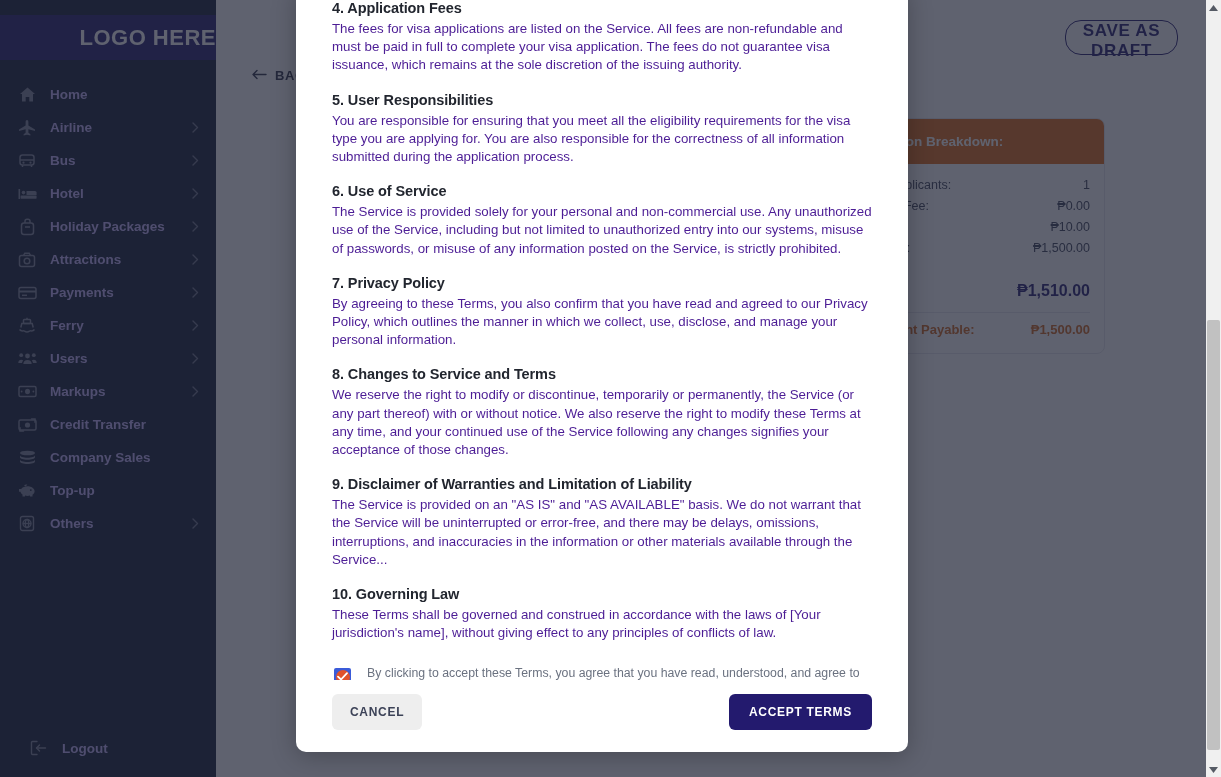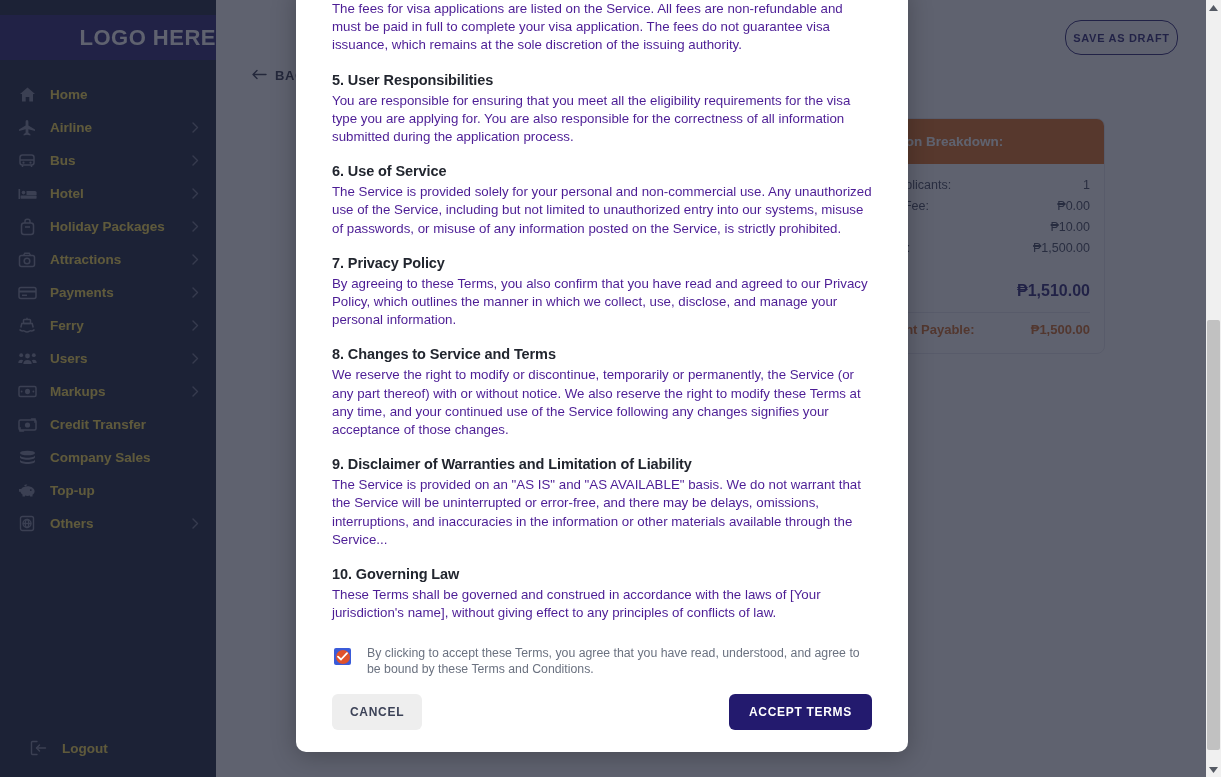--- a/index.html
+++ b/index.html
@@ -64,21 +64,21 @@
     flex: 0 0 20px;
     display: flex;
     align-items: center;
     justify-content: center;
     color: #7d8499;
     margin-right: 13px;
   }
   .nav-icon svg { display: block; }
   .nav-label {
     flex: 1 1 auto;
-    color: #fde047;
+    color: #c4b5fd;
     font-size: 13.5px;
     font-weight: bold;
     white-space: nowrap;
   }
   .nav-chevron {
     flex: 0 0 10px;
     color: #6d738a;
     display: flex;
     align-items: center;
   }
@@ -120,21 +120,21 @@
   .btn-save-draft {
     position: absolute;
     right: 43px;
     top: 20px;
     width: 113px;
     height: 35px;
     border: 1.5px solid #231a6e;
     border-radius: 16px;
     background: #ffffff;
     color: #231a6e;
-    font-size: 11px;
+    font-size: 17px;
     font-weight: bold;
     letter-spacing: 0.7px;
     font-family: "Liberation Sans", sans-serif;
     cursor: pointer;
   }
   .btn-submit {
     position: absolute;
     right: 43px;
     top: 61px;
     width: 109px;
@@ -649,20 +649,21 @@
             <path d="M9.5 5 L6.5 8 L9.5 11" stroke-linecap="round" stroke-linejoin="round"></path>
           </svg>
       </span>
       <span class="nav-label">Logout</span>
     </div>
   </div>
 
   <div class="modal">
     <div class="modal-body">
 
+      <div class="sec-title">4. Application Fees</div>
       <div class="sec-text">The fees for visa applications are listed on the Service. All fees are non-refundable and must be paid in full to complete your visa application. The fees do not guarantee visa issuance, which remains at the sole discretion of the issuing authority.</div>
 
       <div class="sec-title">5. User Responsibilities</div>
       <div class="sec-text">You are responsible for ensuring that you meet all the eligibility requirements for the visa type you are applying for. You are also responsible for the correctness of all information submitted during the application process.</div>
 
       <div class="sec-title">6. Use of Service</div>
       <div class="sec-text">The Service is provided solely for your personal and non-commercial use. Any unauthorized use of the Service, including but not limited to unauthorized entry into our systems, misuse of passwords, or misuse of any information posted on the Service, is strictly prohibited.</div>
 
       <div class="sec-title">7. Privacy Policy</div>
       <div class="sec-text">By agreeing to these Terms, you also confirm that you have read and agreed to our Privacy Policy, which outlines the manner in which we collect, use, disclose, and manage your personal information.</div>

